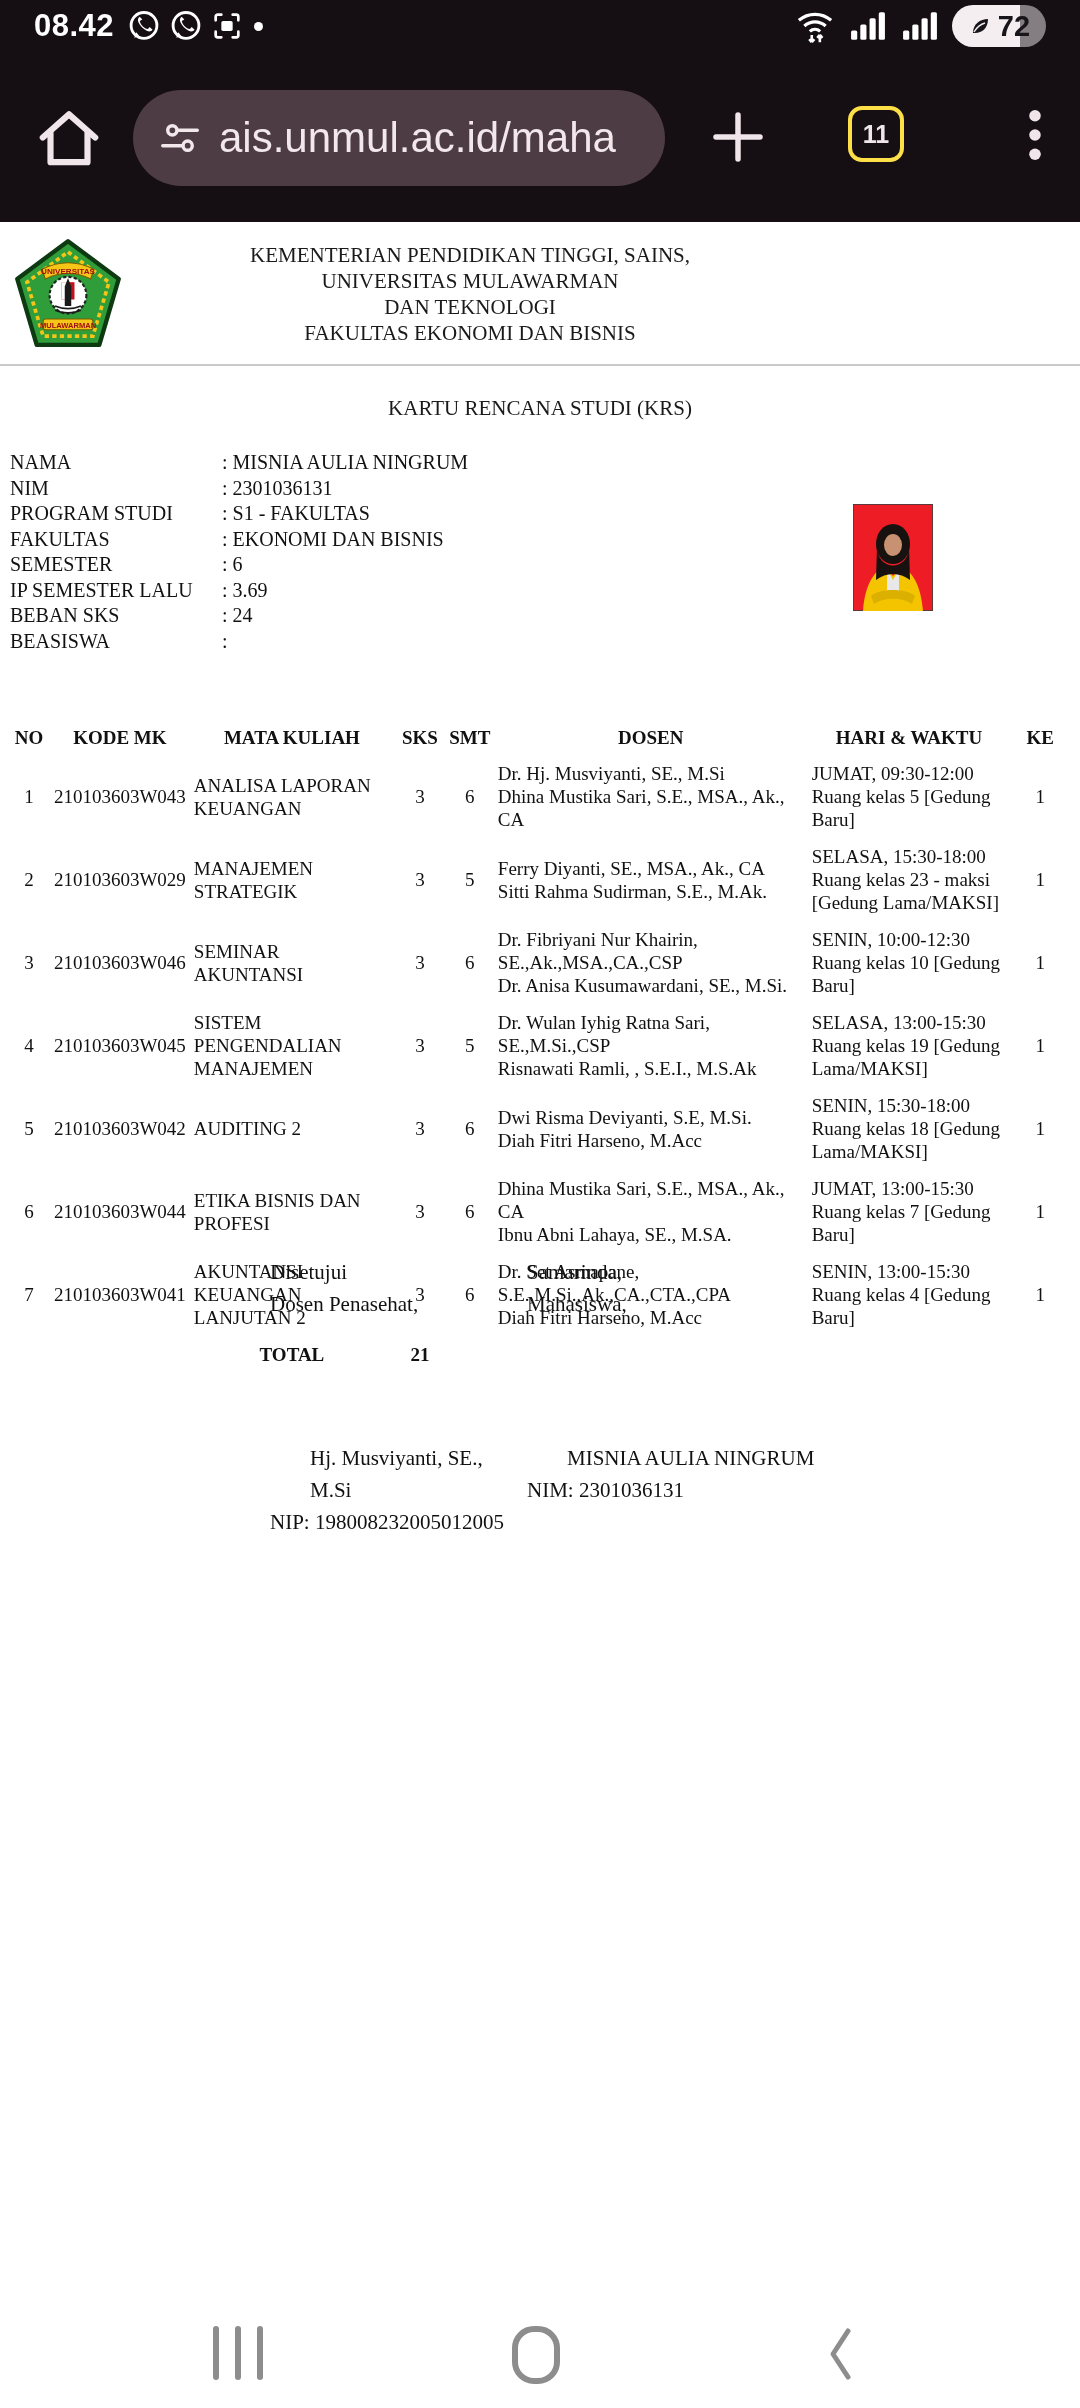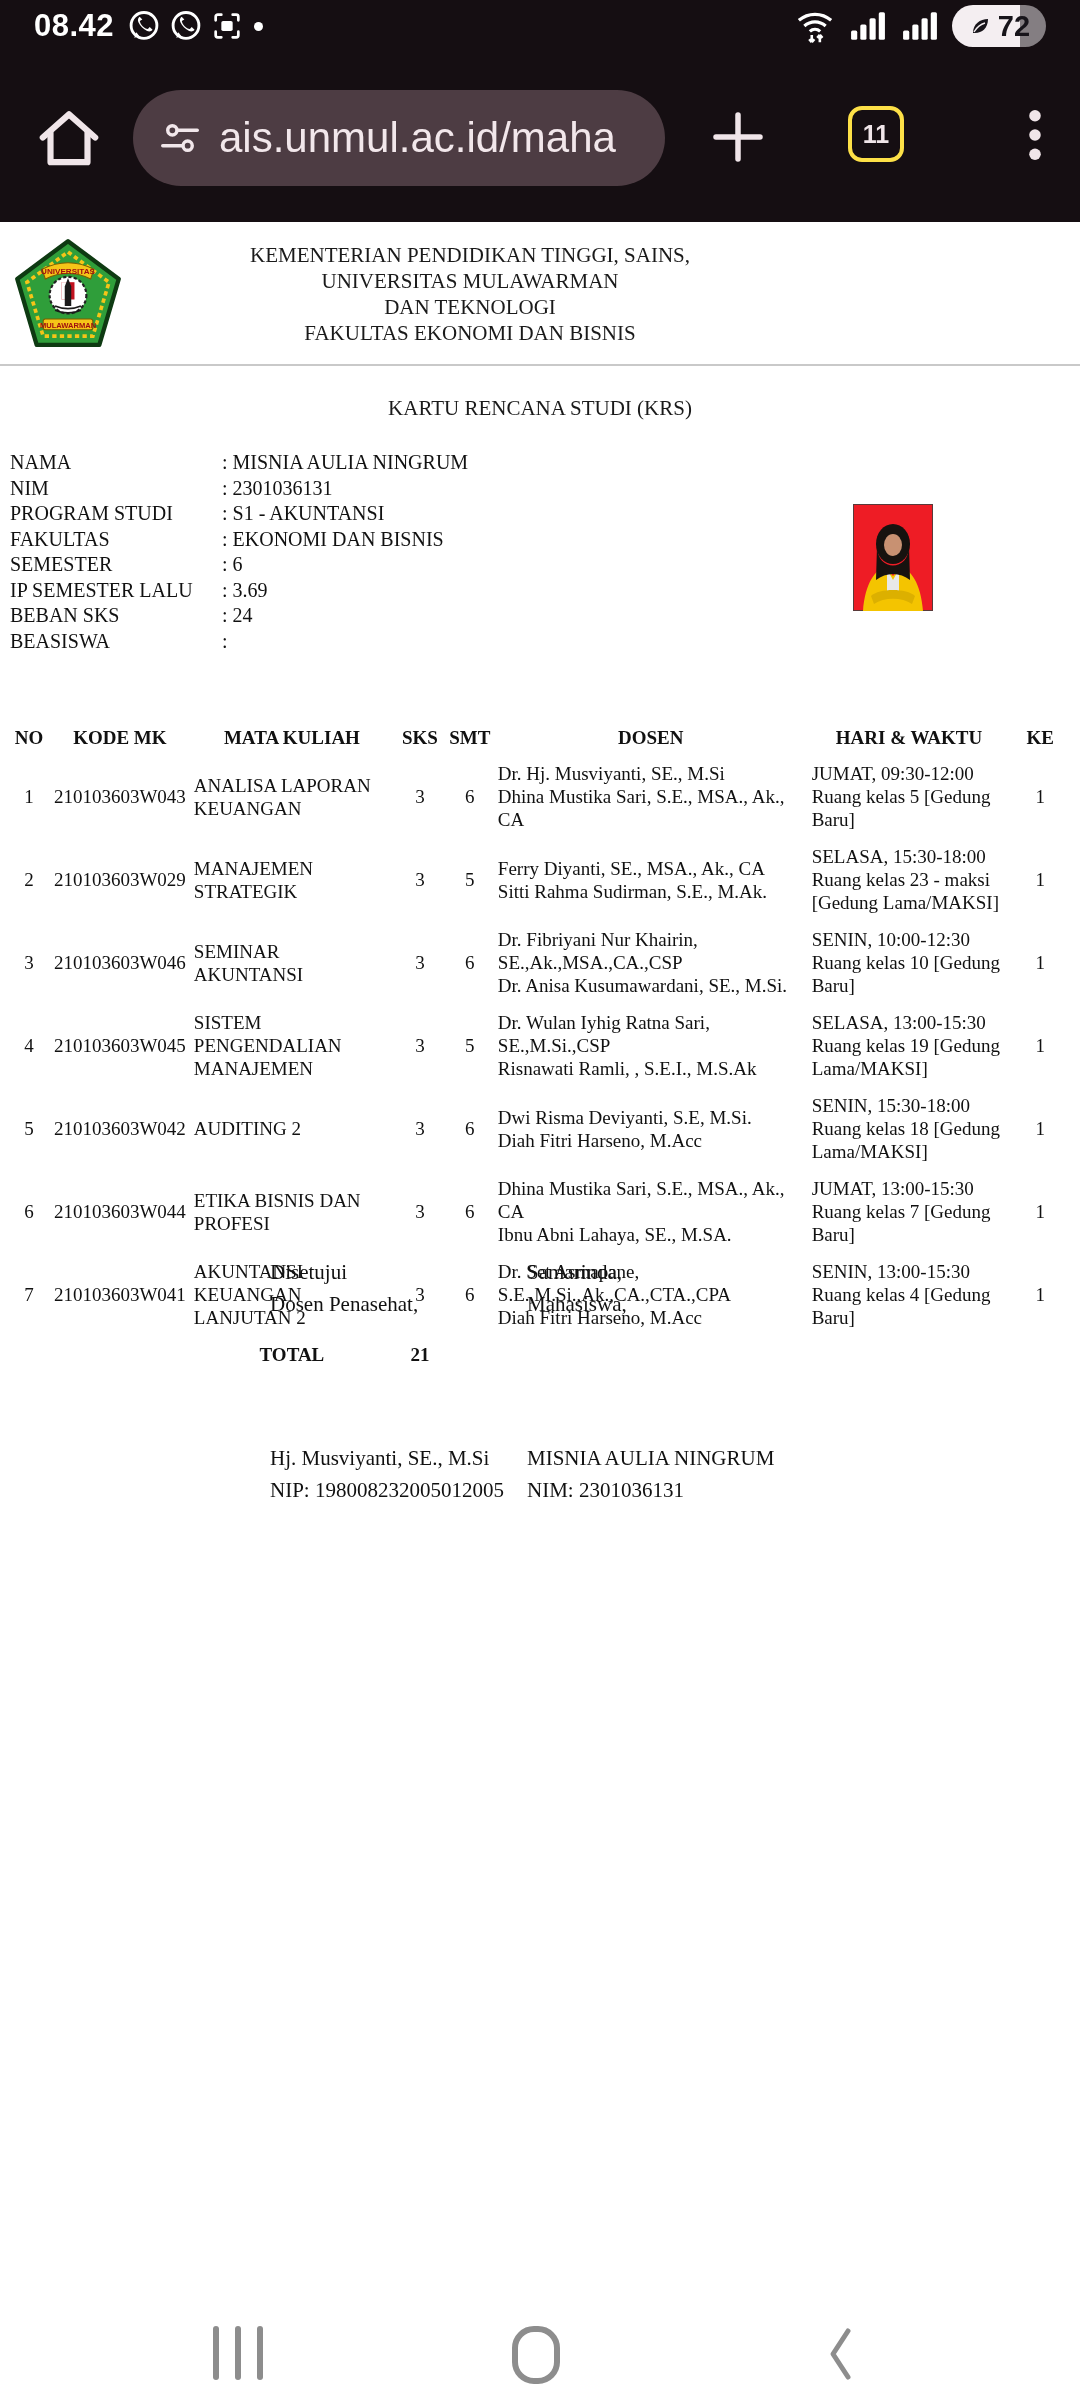--- a/index.html
+++ b/index.html
@@ -54,21 +54,21 @@
   .krs th{font-weight:700;text-align:center;padding:6px 3px;vertical-align:bottom;margin-top:36px;}
   .krs td{padding:7px 4px;vertical-align:middle;}
   .krs .c-no,.krs .c-sks,.krs .c-smt,.krs .c-ke{text-align:center;}
   .krs .c-kode{text-align:left;}
   .krs .total-lbl{font-weight:700;text-align:center;}
   .krs .total-val{font-weight:700;text-align:center;}
 
   .sig{position:absolute;left:270px;top:1034px;display:flex;font-size:21px;line-height:32px;}
   .sig-col-left{width:257px;}
   .sig-col-right{width:330px;}
-  .sig-name{margin-top:122px;}
+  .sig-name{margin-top:122px;margin-left:40px;}
 
   
   .nav-bar{position:absolute;left:0;bottom:0;width:1080px;height:108px;background:#ffffff;}
   .nav-btn{position:absolute;top:26px;}
   .nav-recents{left:213px;display:flex;gap:16px;}
   .nav-recents i{display:block;width:6px;height:54px;background:#8d8d8d;border-radius:3px;}
   .nav-home{left:512px;width:48px;height:58px;border:6px solid #8d8d8d;border-radius:22px;box-sizing:border-box;}
   .nav-back{left:826px;}
 </style>
 </head>
@@ -185,21 +185,21 @@
             <tr>
               <td class="lbl">NAMA</td>
               <td>: MISNIA AULIA NINGRUM</td>
             </tr>
             <tr>
               <td class="lbl">NIM</td>
               <td>: 2301036131</td>
             </tr>
             <tr>
               <td class="lbl">PROGRAM STUDI</td>
-              <td>: S1 - AKUNTANSI</td>
+              <td>: S1 - FAKULTAS</td>
             </tr>
             <tr>
               <td class="lbl">FAKULTAS</td>
               <td>: EKONOMI DAN BISNIS</td>
             </tr>
             <tr>
               <td class="lbl">SEMESTER</td>
               <td>: 6</td>
             </tr>
             <tr>

